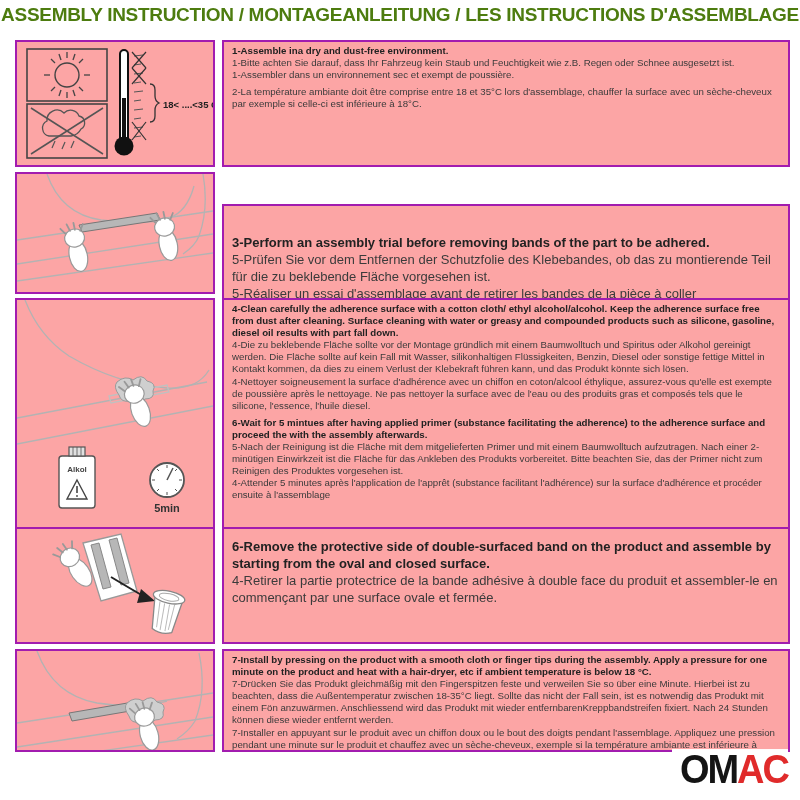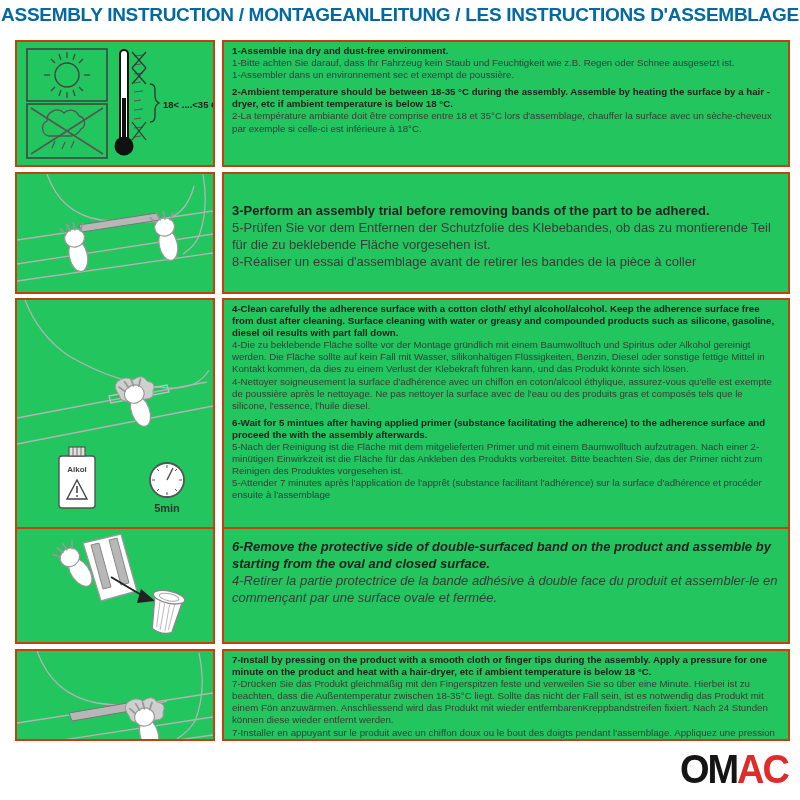--- a/index.html
+++ b/index.html
@@ -1,33 +1,33 @@
 <!DOCTYPE html>
 <html><head>
 <meta charset="utf-8">
 <style>
   html,body{margin:0;padding:0;background:#fff;}
   .page{position:relative;width:800px;height:800px;background:#fff;
         font-family:"Liberation Sans",sans-serif;overflow:hidden;}
   .doc-title{position:absolute;top:4px;left:0;width:800px;text-align:center;
-        font-size:19px;font-weight:bold;letter-spacing:-0.3px;color:#0369a1;}
-  .cell{position:absolute;border:2px solid #c2410c;background:#22c55e;box-sizing:border-box;overflow:hidden;}
+        font-size:19px;font-weight:bold;letter-spacing:-0.3px;color:#4d7c0f;}
+  .cell{position:absolute;border:2px solid #a21caf;background:#fca5a5;box-sizing:border-box;overflow:hidden;}
   .illus{left:15px;width:200px;}
   .txt{left:222px;width:568px;padding:3px 8px 0 8px;color:#3b3b3b;}
   .r1{top:40px;height:127px;}
   .r2{top:172px;height:122px;}
   .r3{top:298px;height:288px;}
-  .r4{top:527px;height:117px;font-style:italic;}
-  .r5{top:649px;height:92px;}
+  .r4{top:527px;height:117px;}
+  .r5{top:649px;height:103px;}
   .txt p{margin:0;}
   .small p{font-size:9.7px;line-height:12.1px;}
   .big p{font-size:13px;line-height:17px;}
   .en{font-weight:bold;color:#222;}
   .gap{height:5px;}
-  .pad-top-lg{padding-top:28px;}
+  .pad-top-lg{padding-top:28px;margin-top:32px;}
   .pad-top-sm{padding-top:9px;}
   svg{display:block;}
   .logo{position:absolute;top:750px;right:12px;z-index:3;background:#fff;
         padding-left:8px;font-weight:bold;font-size:38px;line-height:38px;
         letter-spacing:-2px;transform:scaleY(1.05);}
   .logo .lb{color:#141414;}
   .logo .lr{color:#e02b2b;}
 </style>
 </head>
 <body>
@@ -97,21 +97,20 @@
         <path d="M133,42 q5,0 5,6 l0,6 q0,5 4,7 q-4,2 -4,7 l0,6 q0,6 -5,6" fill="none" stroke="#333" stroke-width="1.3"></path>
         <text x="146" y="66" font-size="9.5" font-weight="bold" fill="#222" font-family="Liberation Sans, sans-serif">18&lt; ....&lt;35 C</text>
       </g>
     </svg>
   </div>
   <div class="cell txt small r1">
     <p class="en">1-Assemble ina dry and dust-free environment.</p>
     <p>1-Bitte achten Sie darauf, dass Ihr Fahrzeug kein Staub und Feuchtigkeit wie z.B. Regen oder Schnee ausgesetzt ist.</p>
     <p>1-Assembler dans un environnement sec et exempt de poussière.</p>
     <div class="gap"></div>
-    <p class="en">2-Ambient temperature should be between 18-35 °C  during the assembly. Assemble by heating the surface by a hair -dryer, etc if ambient temperature is below 18 °C.</p>
     <p>2-La température ambiante doit être comprise entre 18 et 35°C lors d'assemblage, chauffer la surface avec un sèche-cheveux par exemple si celle-ci est inférieure à 18°C.</p>
   </div>
 
   <div class="cell illus r2">
     <svg width="196" height="118" viewBox="0 0 196 118">
       <defs>
         <g id="hand">
           <ellipse cx="0" cy="16" rx="9" ry="16" fill="#fff" stroke="#999" stroke-width="1.2"></ellipse>
           <ellipse cx="0" cy="-2" rx="10" ry="9" fill="#fff" stroke="#999" stroke-width="1.2"></ellipse>
           <path d="M-8,-8 l-4,-6 M-3,-10 l-2,-7 M2,-10 l0,-7 M7,-8 l4,-6" stroke="#999" stroke-width="1.8" stroke-linecap="round" fill="none"></path>
@@ -128,21 +127,21 @@
         <path d="M0,107 L196,79"></path>
       </g>
       <polygon points="62,51 140,39 143,46 65,58" fill="#b7b7b7" stroke="#777" stroke-width="1"></polygon>
       <use href="#hand" x="0" y="0" transform="translate(58,66) rotate(-12)"></use>
       <use href="#hand" x="0" y="0" transform="translate(148,55) rotate(-12)"></use>
     </svg>
   </div>
   <div class="cell txt big pad-top-lg r2">
     <p class="en">3-Perform an assembly trial before removing bands of the part to be adhered.</p>
     <p>5-Prüfen Sie vor dem Entfernen der Schutzfolie des Klebebandes, ob das zu montierende Teil für die zu beklebende Fläche vorgesehen ist.</p>
-    <p>8-Réaliser un essai d'assemblage avant de retirer les bandes de la pièce à coller</p>
+    <p>5-Réaliser un essai d'assemblage avant de retirer les bandes de la pièce à coller</p>
   </div>
 
   <div class="cell illus r3">
     <svg width="196" height="220" viewBox="0 0 196 220">
       <g stroke="#b3b3b3" stroke-width="1.3" fill="none">
         <path d="M8,0 Q22,36 52,56 Q100,84 150,88 Q180,90 192,70"></path>
         <path d="M0,118 L190,82"></path>
         <path d="M0,144 L196,106"></path>
         <polygon points="92,96 150,85 152,92 94,103" stroke="#c0c0c0"></polygon>
       </g>
@@ -176,21 +175,21 @@
       </g>
     </svg>
   </div>
   <div class="cell txt small r3">
     <p class="en">4-Clean carefully the adherence surface with a cotton cloth/ ethyl alcohol/alcohol. Keep the adherence surface free from dust after cleaning. Surface cleaning with water or greasy and compounded products such as silicone, gasoline, diesel oil results with part fall down.</p>
     <p>4-Die zu beklebende Fläche sollte vor der Montage gründlich mit einem Baumwolltuch und Spiritus oder Alkohol gereinigt werden. Die Fläche sollte auf kein Fall mit Wasser, silikonhaltigen Flüssigkeiten, Benzin, Diesel oder sonstige fettige Mittel in Kontakt kommen, da dies zu einem Verlust der Klebekraft führen kann, und das Produkt könnte sich lösen.</p>
     <p>4-Nettoyer soigneusement la surface d'adhérence avec un chiffon en coton/alcool éthylique, assurez-vous qu'elle est exempte de poussière après le nettoyage. Ne pas nettoyer la surface avec de l'eau ou des produits gras et composés tels que le silicone, l'essence, l'huile diesel.</p>
     <div class="gap"></div>
     <p class="en">6-Wait for 5 mintues after having applied primer (substance facilitating the adherence) to the adherence surface and proceed the with the assembly afterwards.</p>
     <p>5-Nach der Reinigung ist die Fläche mit dem mitgelieferten Primer und mit einem Baumwolltuch aufzutragen. Nach einer 2-minütigen Einwirkzeit ist die Fläche für das Ankleben des Produkts vorbereitet. Bitte beachten Sie, das der Primer nicht zum Reinigen des Produktes vorgesehen ist.</p>
-    <p>5-Attender 7 minutes après l'application de l'apprêt (substance facilitant l'adhérence) sur la surface d'adhérence et procéder ensuite à l'assemblage</p>
+    <p>4-Attender 5 minutes après l'application de l'apprêt (substance facilitant l'adhérence) sur la surface d'adhérence et procéder ensuite à l'assemblage</p>
   </div>
 
   <div class="cell illus r4">
     <svg width="196" height="113" viewBox="0 0 196 113">
       <polygon points="66,14 104,5 120,62 84,72" fill="#fff" stroke="#999" stroke-width="1.3"></polygon>
       <polygon points="74,16 82,14 94,58 86,60" fill="#b7b7b7" stroke="#888" stroke-width="1"></polygon>
       <polygon points="92,11 100,9 112,54 104,56" fill="#b7b7b7" stroke="#888" stroke-width="1"></polygon>
       <use href="#hand" transform="translate(54,30) rotate(-35)"></use>
       <path d="M94,48 Q114,60 128,68" fill="none" stroke="#222" stroke-width="2"></path>
       <polygon points="124,60 138,72 120,74" fill="#222"></polygon>

